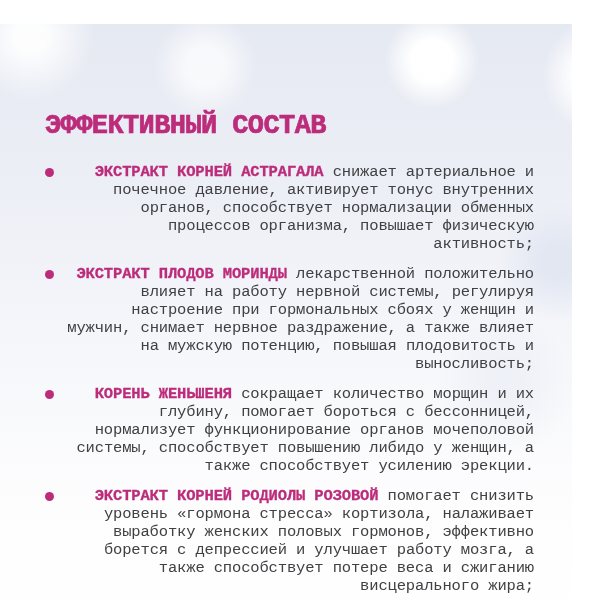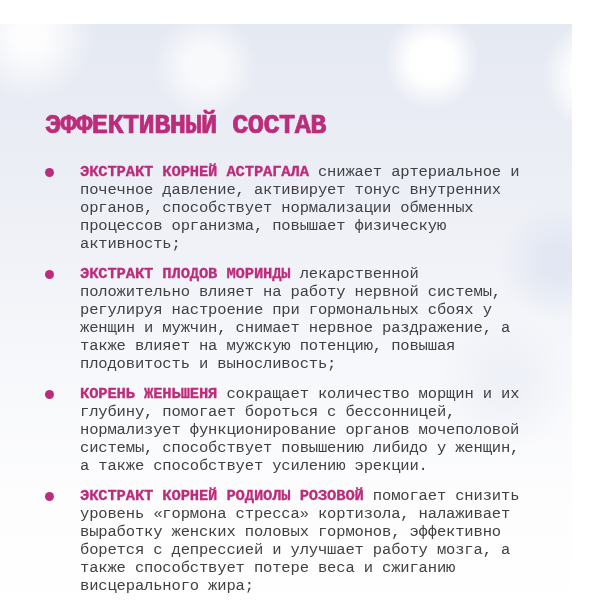--- a/index.html
+++ b/index.html
@@ -37,22 +37,23 @@
     color: #bc2c7b;
     -webkit-text-stroke: 0.7px #bc2c7b;
   }
   .ingredient-list {
     list-style: none;
     margin: 0;
     padding: 0;
   }
   .list-item {
     display: flex;
-    gap: 26px;
+    gap: 9px;
     margin-bottom: 12px;
+    text-align: right;
   }
   .bullet-dot {
     flex: none;
     width: 9px;
     height: 9px;
     margin-top: 5px;
     border-radius: 50%;
     background: #bc2c7b;
   }
   .item-text {

